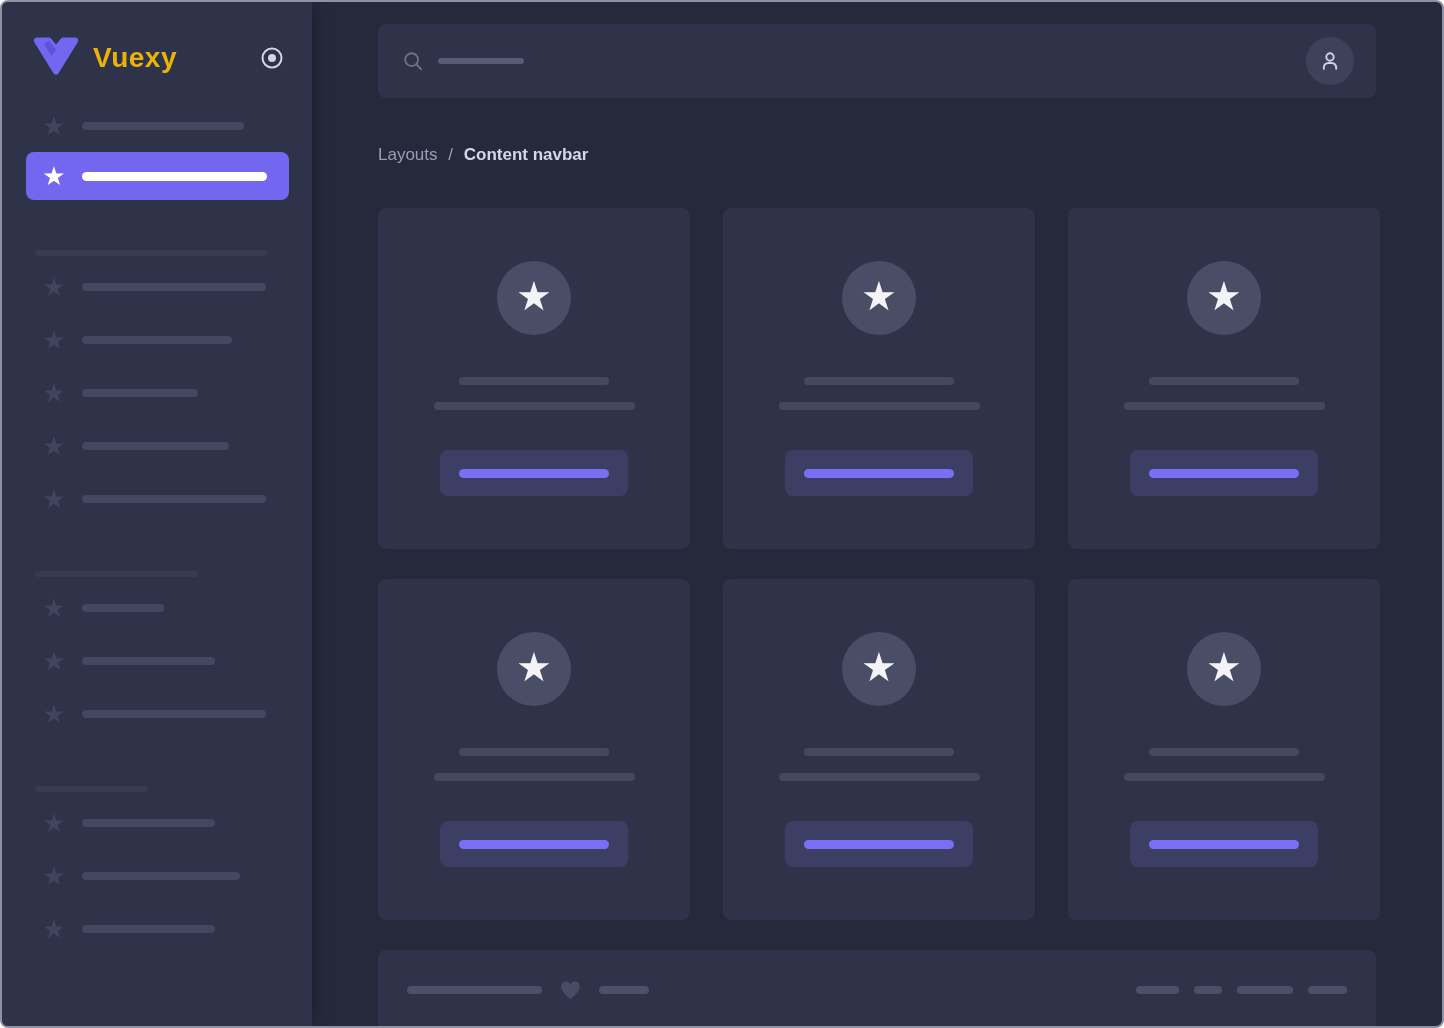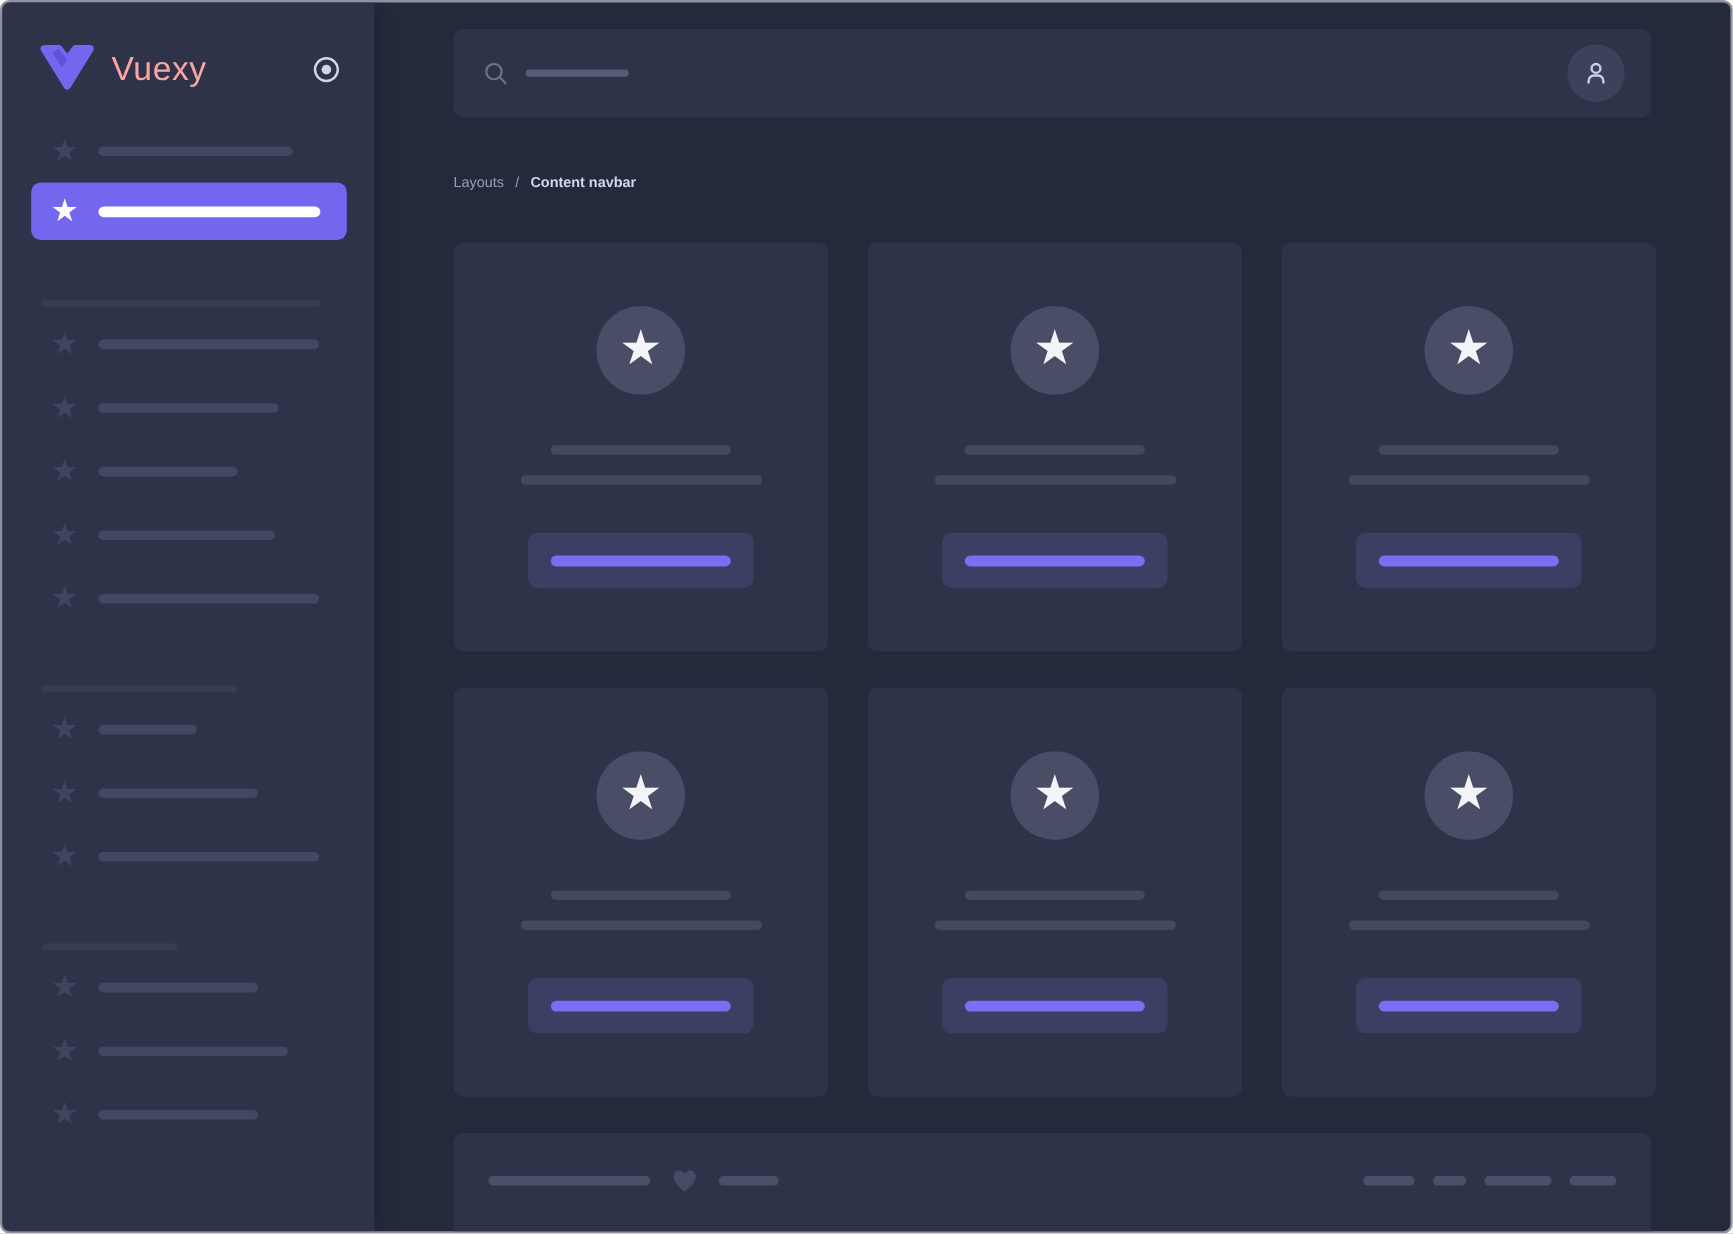--- a/index.html
+++ b/index.html
@@ -24,21 +24,21 @@
     z-index: 2;
     overflow: hidden;
   }
   .sidebar-header {
     height: 112px;
     display: flex; align-items: center; justify-content: space-between;
     padding: 0 28px 0 30px;
   }
   .brand-group { display: flex; align-items: center; gap: 13px; }
   .brand-title {
-    color: #fca5a5; font-size: 28px; font-weight: normal; letter-spacing: 0.5px;
+    color: #eab308; font-size: 28px; font-weight: bold; letter-spacing: 0.5px;
   }
   .toggle-btn { display: flex; align-items: center; cursor: pointer; }
 
   .nav-item {
     height: 24px; display: flex; align-items: center; gap: 16px;
     margin-left: 40px; margin-right: 24px;
   }
   .nav-item .star {
     width: 24px; text-align: center;
     font-family: "DejaVu Sans", sans-serif;
@@ -69,21 +69,21 @@
   .search-wrap { display: flex; align-items: center; cursor: pointer; }
   .search-sk { width: 86px; height: 6px; border-radius: 3px; background: #575b73; margin-left: 14px; }
   .avatar {
     margin-left: auto;
     width: 48px; height: 48px; border-radius: 50%;
     background: #3d4159;
     display: flex; align-items: center; justify-content: center;
     cursor: pointer;
   }
 
-  .breadcrumb { margin-top: 47px; font-size: 12px; color: #9a9db5; }
+  .breadcrumb { margin-top: 47px; font-size: 17px; color: #9a9db5; }
   .breadcrumb .crumb-parent { color: #9a9db5; cursor: pointer; }
   .breadcrumb .crumb-sep { margin: 0 6px; color: #9a9db5; }
   .breadcrumb .crumb-current { color: #d4d7ec; font-weight: bold; }
 
   .card-grid {
     margin-top: 43px;
     display: grid; grid-template-columns: repeat(3, 312px); gap: 30px 33px;
   }
   .card {
     width: 312px; height: 341px;

